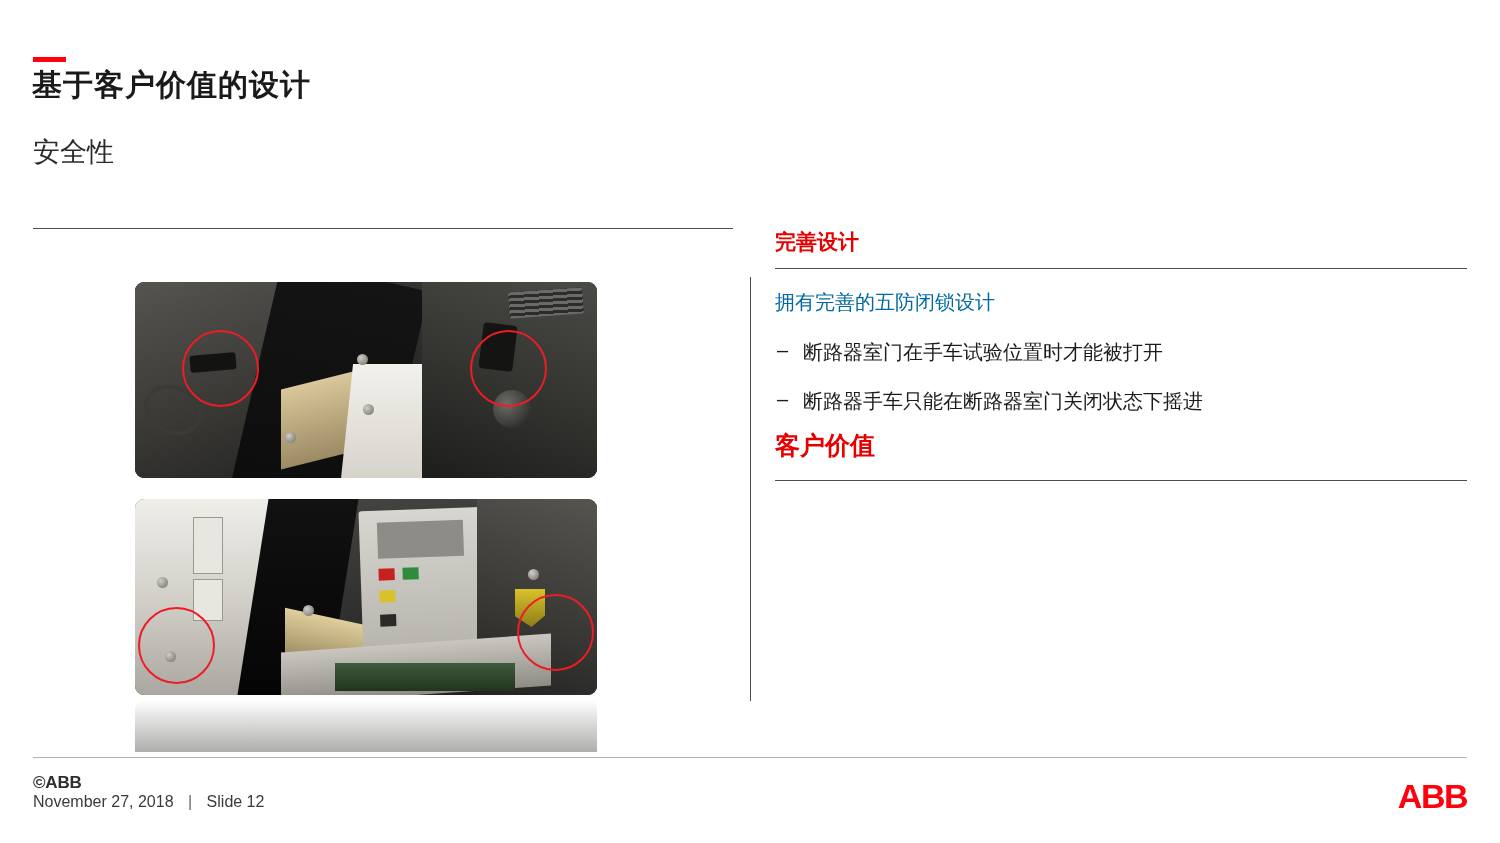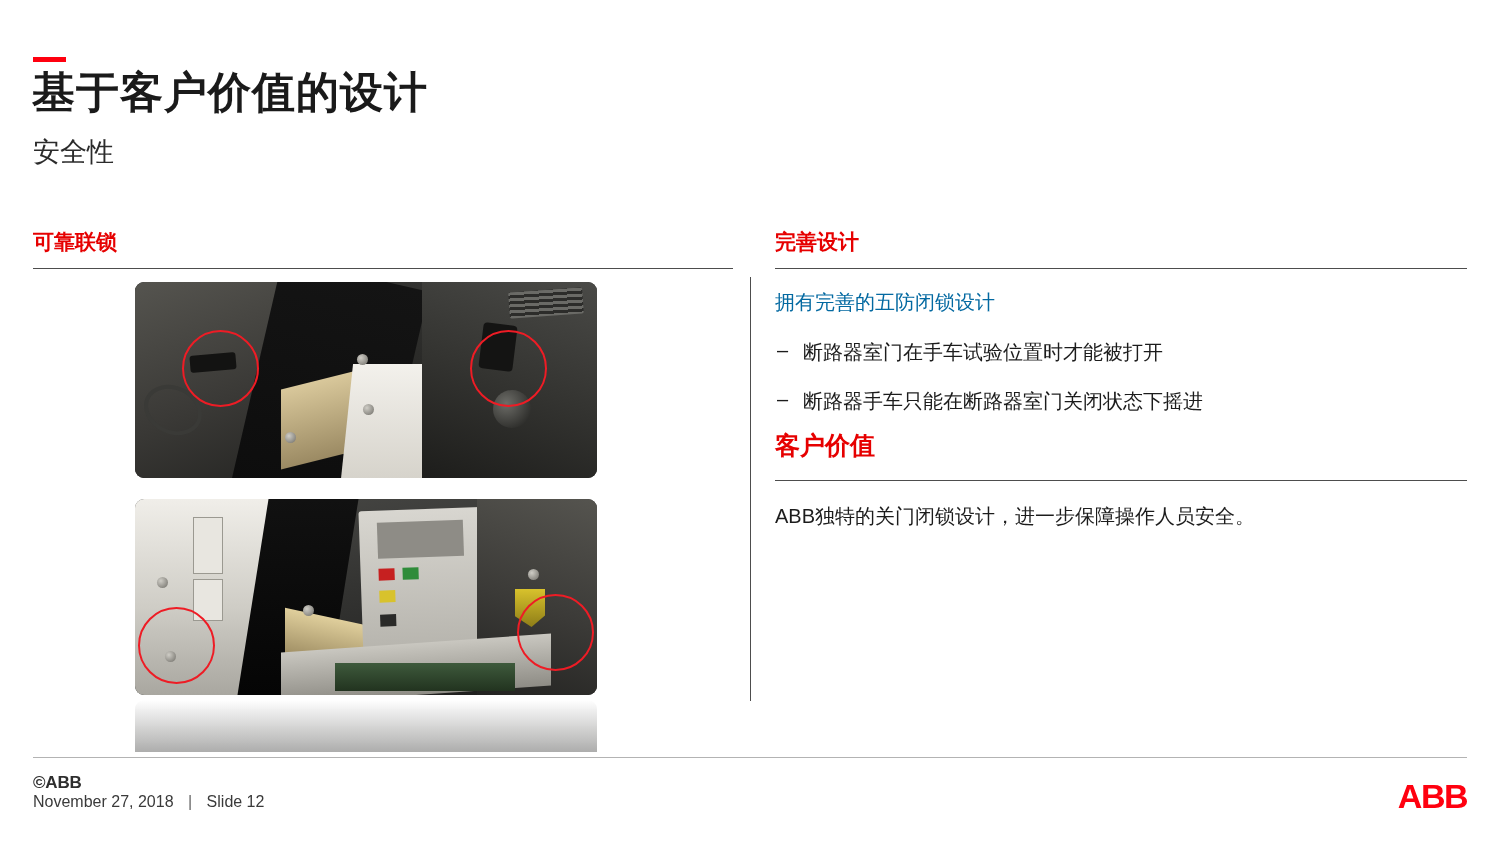--- a/index.html
+++ b/index.html
@@ -24,21 +24,21 @@
     left: 33px;
     top: 57px;
     width: 33px;
     height: 5px;
     background: #ff000f;
   }
   .title {
     position: absolute;
     left: 32px;
     top: 68px;
-    font-size: 43px;
+    font-size: 30px;
     font-weight: bold;
     color: #1a1a1a;
     letter-spacing: 1px;
     line-height: 1.15;
     white-space: nowrap;
   }
   .subtitle {
     position: absolute;
     left: 33px;
     top: 134px;
@@ -316,21 +316,20 @@
 </head>
 <body>
 
 <div class="slide">
 
   <div class="red-dash"></div>
   <div class="title">基于客户价值的设计</div>
   <div class="subtitle">安全性</div>
 
   <div class="left-col">
-    <div class="col-heading">可靠联锁</div>
     <div class="rule"></div>
   </div>
 
   <div class="photo-wrap">
 
     <div class="photo p1">
       <div class="panel-a"></div>
       <div class="dark-diag"></div>
       <div class="light-strip"></div>
       <div class="white-block"></div>
@@ -386,21 +385,20 @@
       <span class="dash">–</span>
       <span>断路器室门在手车试验位置时才能被打开</span>
     </div>
     <div class="bullet">
       <span class="dash">–</span>
       <span>断路器手车只能在断路器室门关闭状态下摇进</span>
     </div>
 
     <div class="sub-heading">客户价值</div>
     <div class="rule"></div>
-    <div class="value-text">ABB独特的关门闭锁设计，进一步保障操作人员安全。</div>
   </div>
 
   <div class="footer-rule"></div>
   <div class="copyright">©ABB</div>
   <div class="footer-line">
     <span>November 27, 2018</span>
     <span class="sep">|</span>
     <span class="slide-no">Slide 12</span>
   </div>
   <div class="abb-logo">ABB</div>

